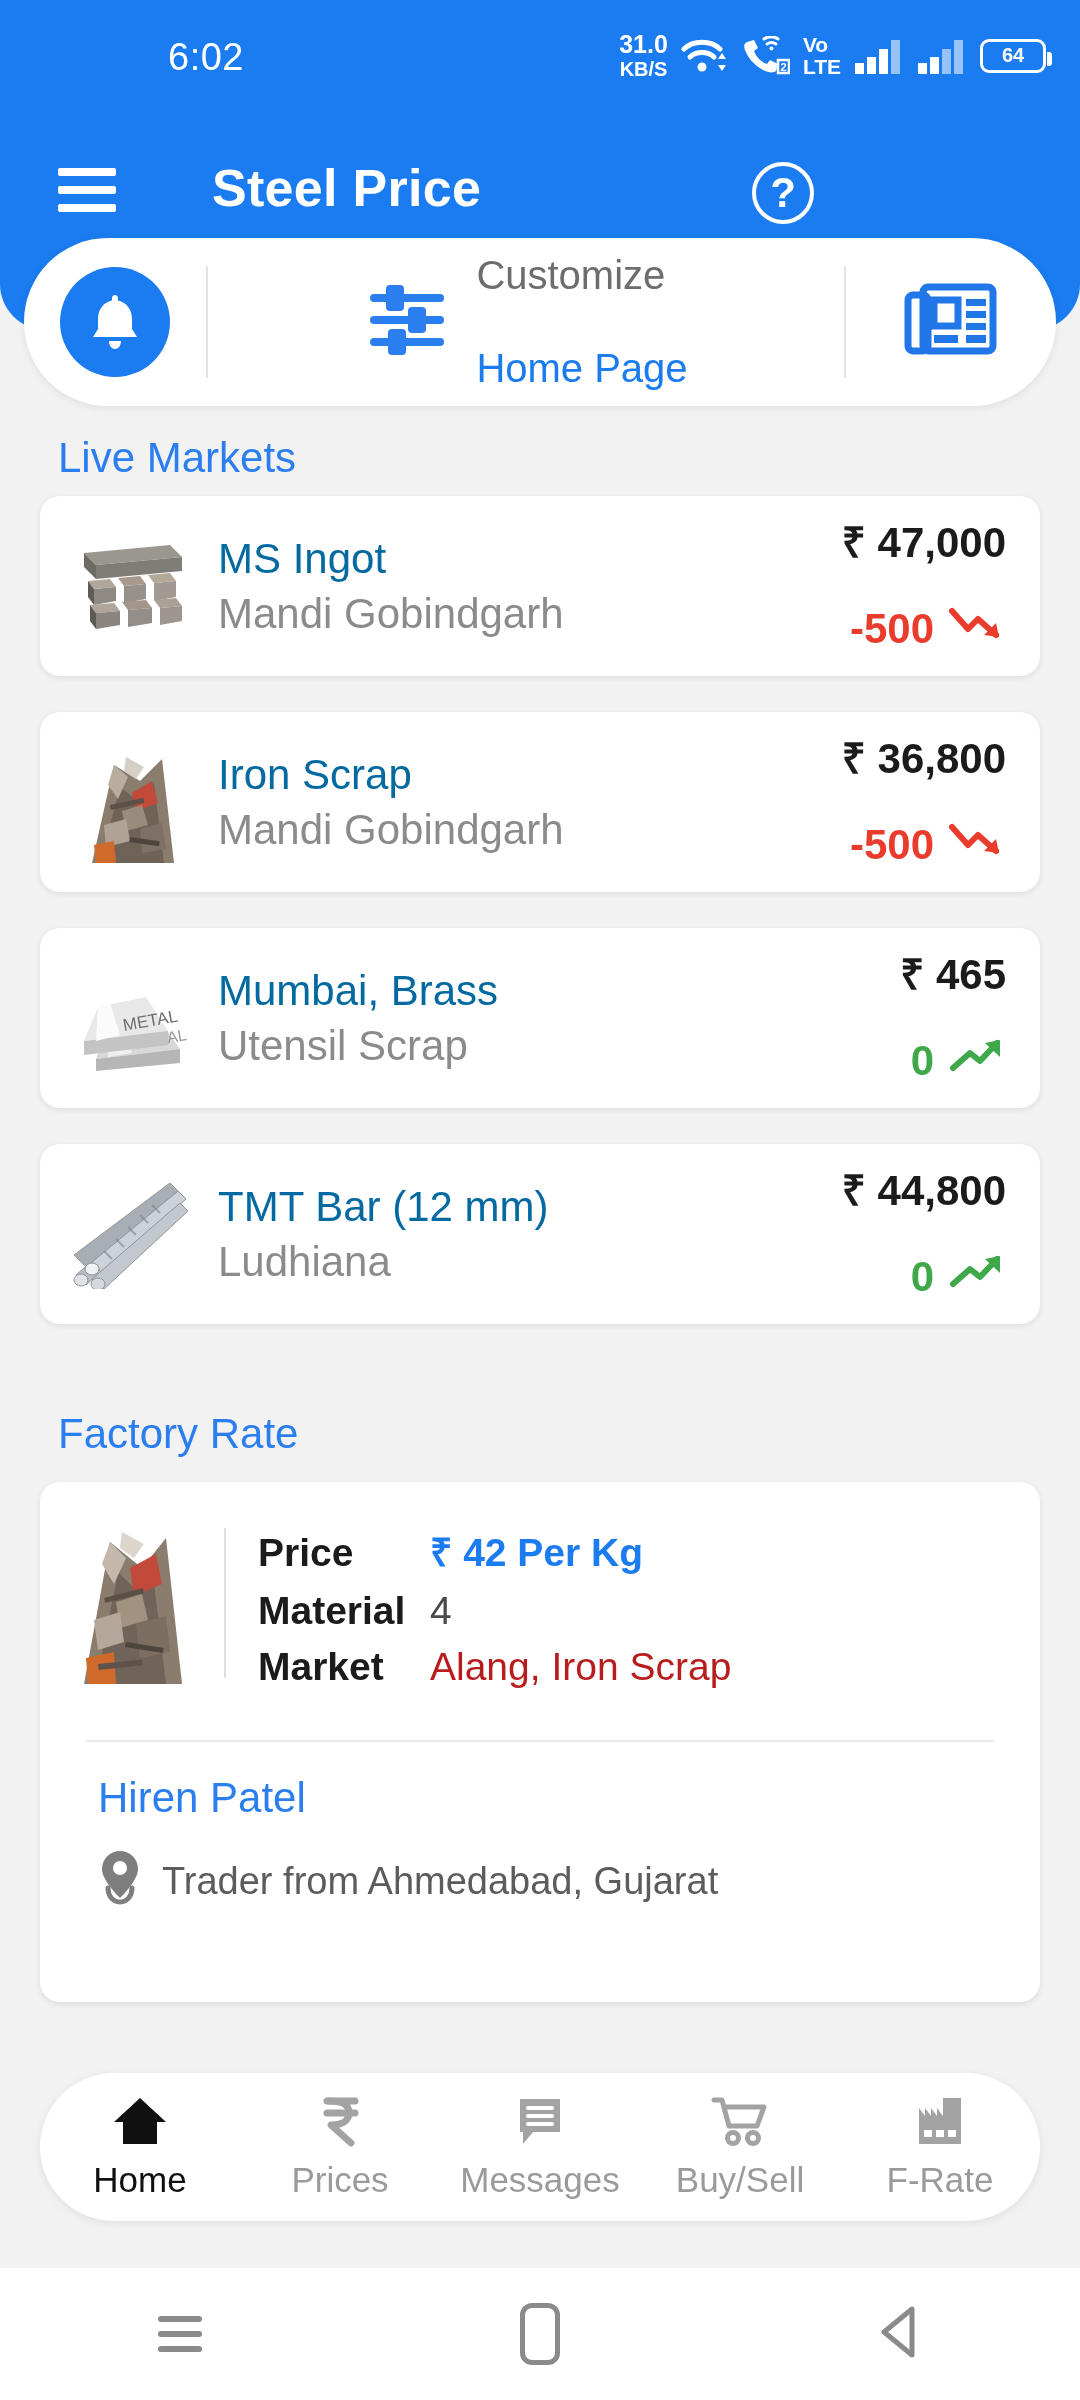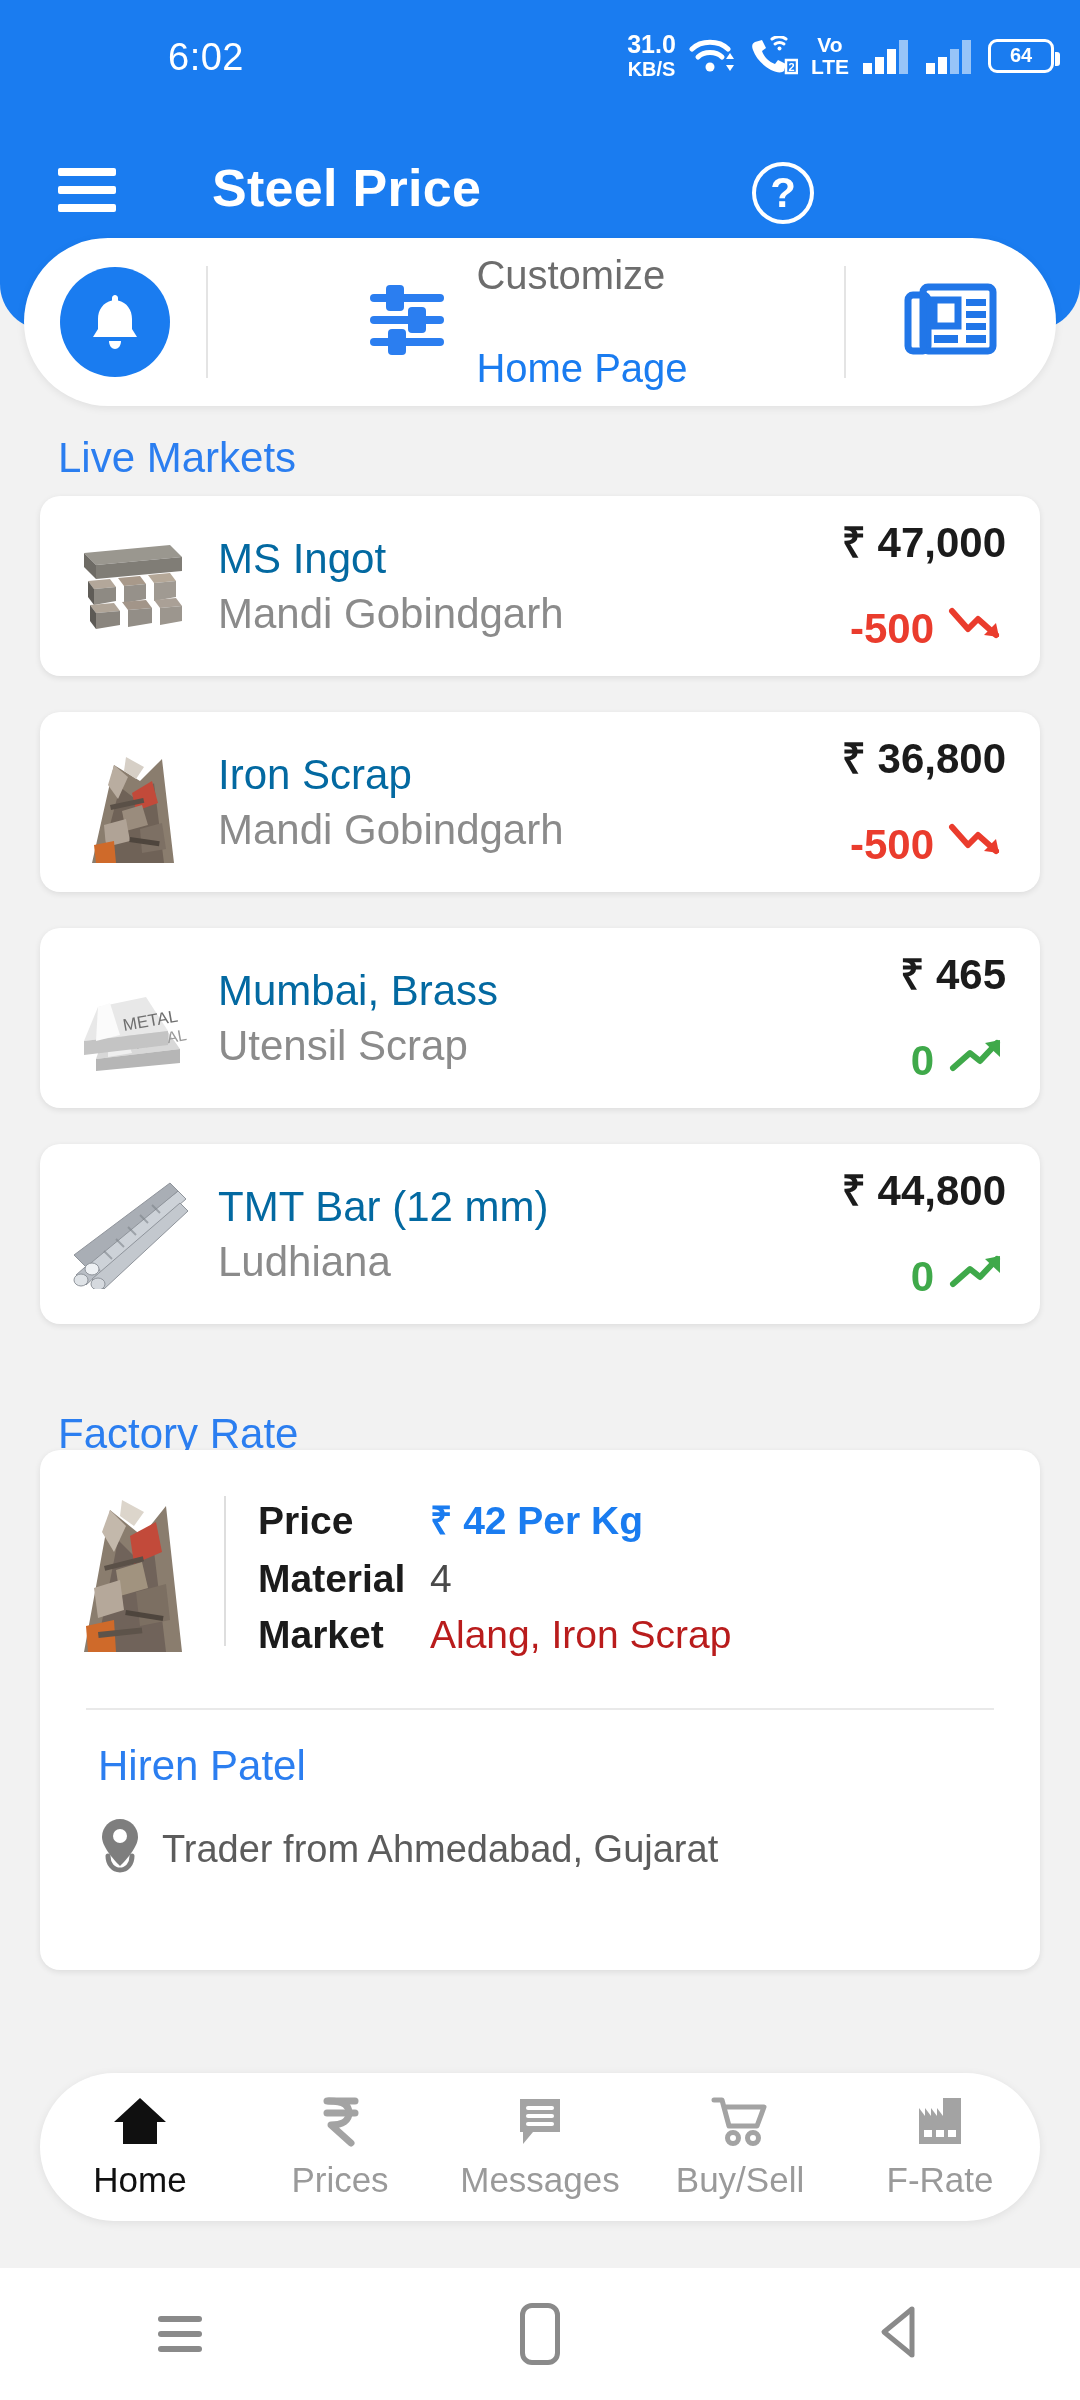--- a/index.html
+++ b/index.html
@@ -21,28 +21,28 @@
   
   .statusbar{
     position:absolute; left:0; top:0; width:1080px; height:96px;
     display:flex; align-items:center; color:#fff;
   }
   .sb-time{
     position:absolute; left:168px; top:36px;
     font-size:38px; font-weight:400; letter-spacing:.5px; color:#fff;
   }
   .sb-right{
-    position:absolute; right:26px; top:32px;
+    position:absolute; right:34px; top:32px;
     display:flex; align-items:center; gap:13px;
   }
   .sb-speed{ display:flex; flex-direction:column; align-items:center; line-height:1; }
   .sb-speed .n{ font-size:25px; font-weight:700; }
   .sb-speed .u{ font-size:20px; font-weight:700; margin-top:2px; }
   .sb-ico{ display:flex; align-items:center; }
-  .sb-volte{ display:flex; flex-direction:column; align-items:center; line-height:1; font-weight:700; }
+  .sb-volte{ display:flex; flex-direction:column; align-items:flex-start; line-height:1; font-weight:700; }
   .sb-volte .a{ font-size:21px; }
   .sb-volte .b{ font-size:21px; margin-top:1px; }
   .bat{
     width:66px; height:34px; border:3px solid #fff; border-radius:9px;
     display:flex; align-items:center; justify-content:center;
     font-size:20px; font-weight:700; position:relative;
   }
   .bat::after{ content:""; position:absolute; right:-9px; top:10px; width:5px; height:14px;
     background:#fff; border-radius:0 3px 3px 0; }
 
@@ -112,21 +112,21 @@
   .mcard .mloc{ font-size:42px; color:#8b8b8b; line-height:1.22; margin-top:4px; }
   .mcard .vals{ margin-right:34px; display:flex; flex-direction:column; align-items:flex-end;gap:28px; }
   .mcard .mprice{ font-size:42px; font-weight:700; color:#1b1b1b; line-height:1.25; }
   .mcard .mchg{ font-size:42px; font-weight:700; line-height:1.25; margin-top:6px;
     display:flex; align-items:center; gap:14px; }
   .down{ color:#ea3c2d; }
   .up{ color:#3fa94a; }
 
   
   .fcard{
-    position:absolute; left:40px; top:1450px; width:1000px; height:520px;
+    position:absolute; left:40px; top:1482px; width:1000px; height:520px;
     background:#fff; border-radius:20px; box-shadow:0 2px 6px rgba(0,0,0,.09);
   }
   .f-top{ display:flex; padding:42px 0 0 30px; }
   .f-thumb{ width:122px; height:160px; flex:none; overflow:hidden; }
   .f-vdiv{ width:2px; height:150px; background:#dedede; margin:4px 0 0 32px; }
   .f-rows{ margin-left:32px; display:flex; flex-direction:column; gap:12px; }
   .f-row{ display:flex; align-items:baseline; }
   .f-label{ width:172px; font-size:39px; font-weight:700; color:#1b1b1b; }
   .f-value{ font-size:39px; color:#b91c1c; }
   .f-value.accent{ color:#1a7cf0; font-weight:700; }

